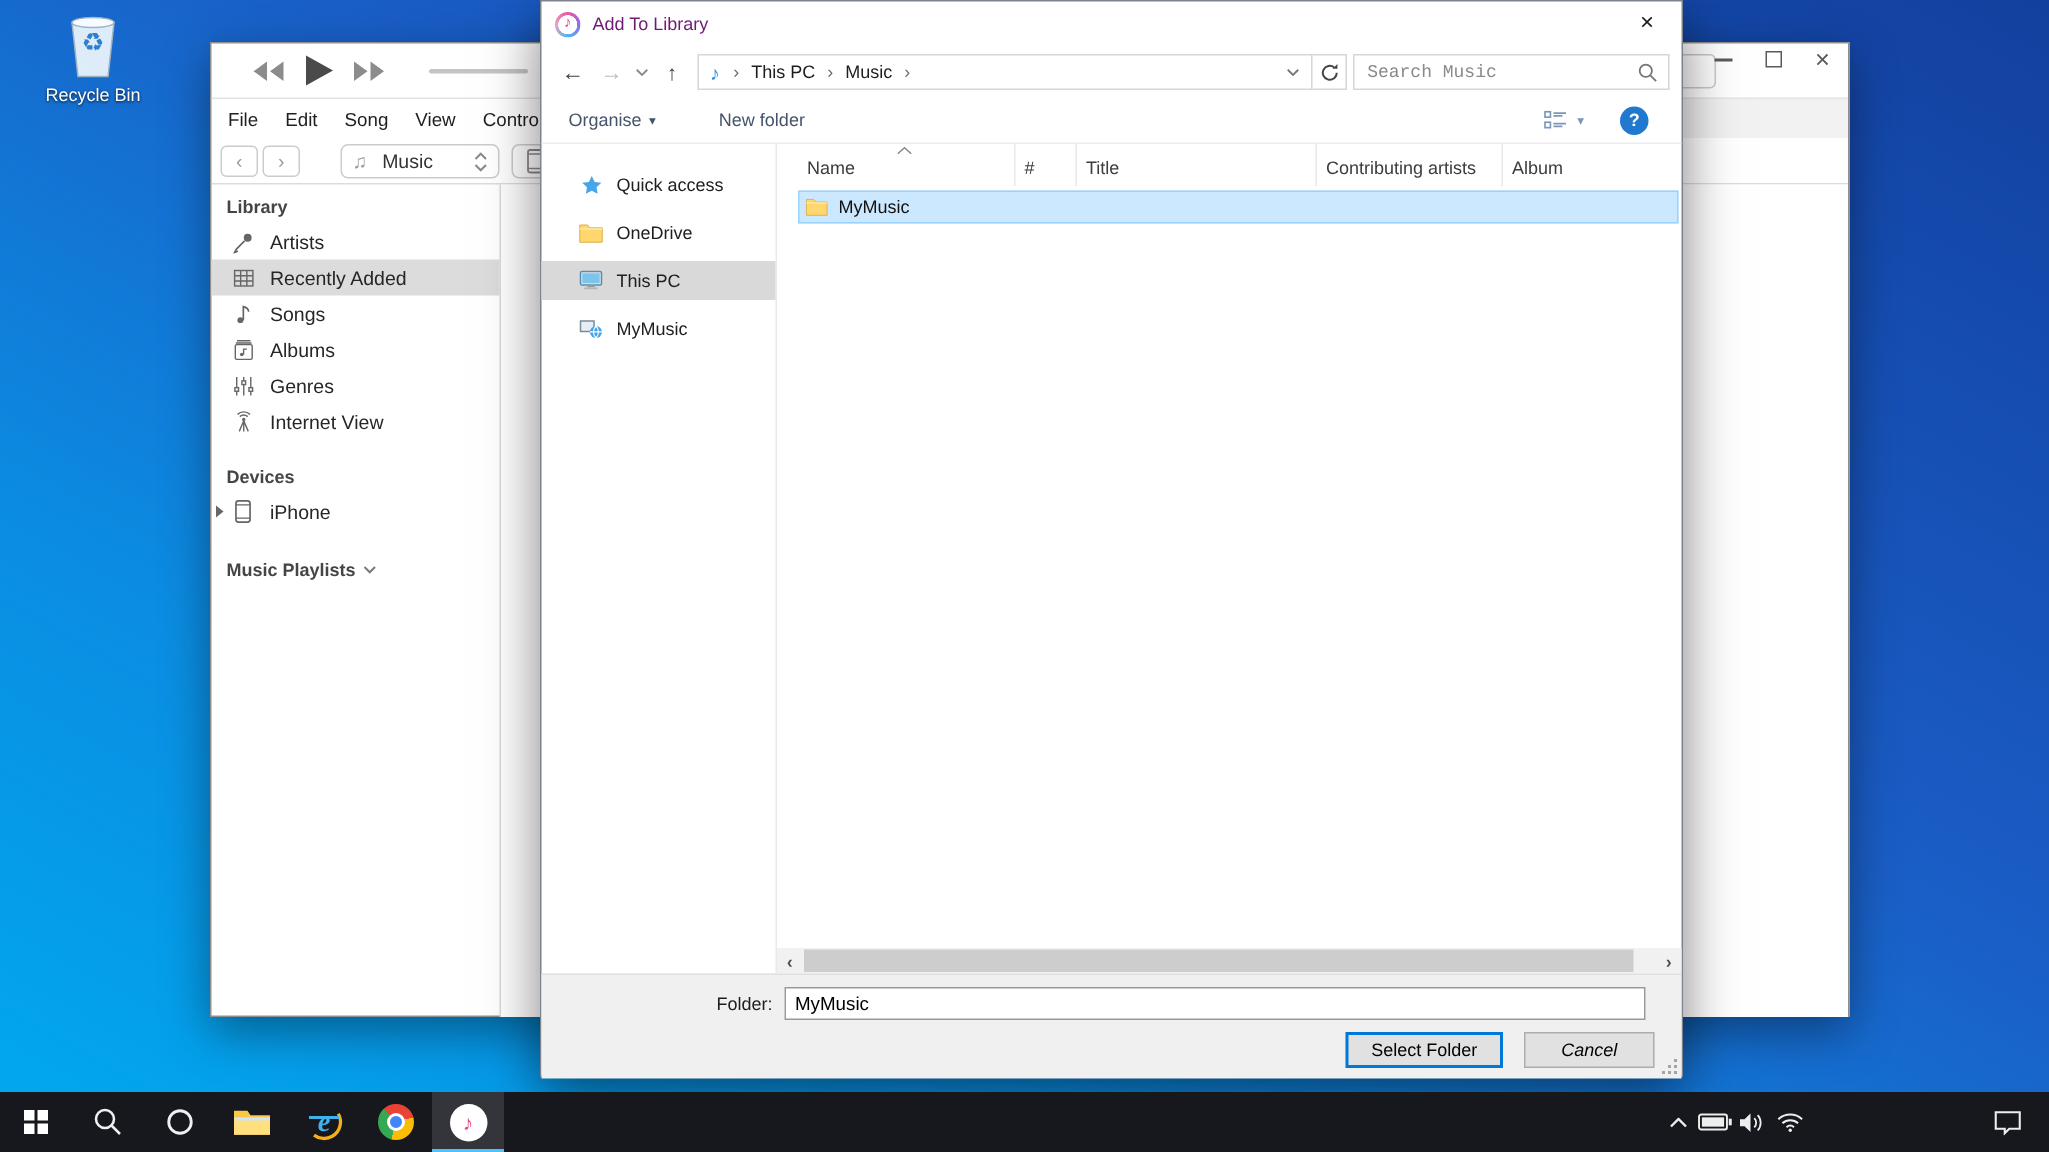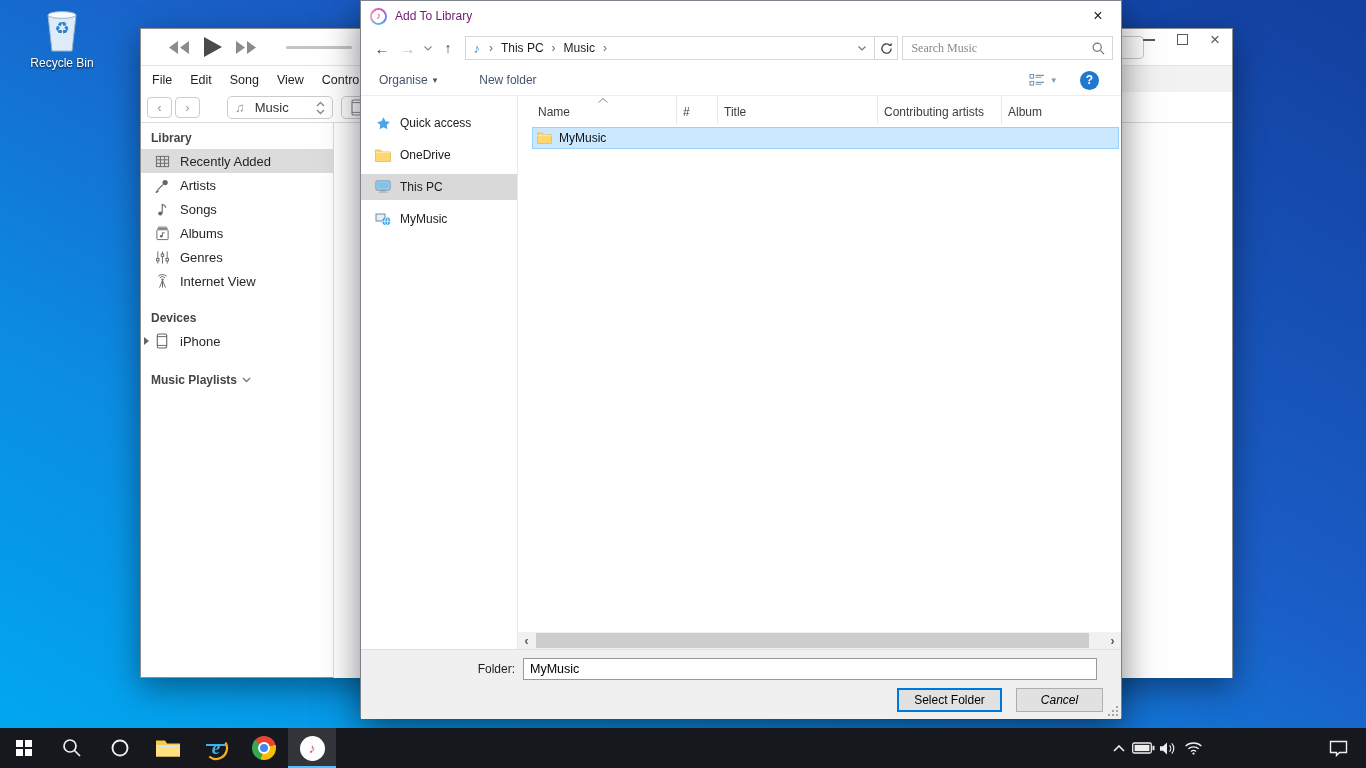--- a/index.html
+++ b/index.html
@@ -72,35 +72,35 @@
   .nv-up   { width:25px; font-size:14px; color:#3b3b3b; }
   .addrbar { width:412px; height:24px; border:1px solid #d6d6d6; display:flex; align-items:center; margin-left:5px; }
   .addrbar .note { color:#2b8fe0; font-size:13px; padding:0 5px 0 7px; }
   .crumb { font-size:12px; color:#1d1d1d; padding:0 4px; }
   .crumb-sep { color:#6a6a6a; font-size:12px; padding:0 4px; }
   .addr-dd { margin-left:auto; padding-right:8px; }
   .refreshbox { width:24px; height:24px; border:1px solid #d6d6d6; border-left:none; display:flex;
                 align-items:center; justify-content:center; }
   .searchbox { width:212px; height:24px; border:1px solid #d6d6d6; margin-left:4px; display:flex; align-items:center; }
   .searchbox input { border:none; outline:none; flex:1; font-size:12px; color:#555; padding-left:8px;
-                     font-family:Liberation Serif, serif; background:transparent; }
+                     font-family:Liberation Mono, monospace; background:transparent; }
   .searchbox input::placeholder { color:#8a8a8a; }
   .searchbox .mag { padding-right:7px; }
   .dlg-toolbar { height:31px; display:flex; align-items:center; padding:0 14px 0 18px; border-bottom:1px solid #ececec; }
   .cmd { font-size:12px; color:#44546a; display:flex; align-items:center; }
   .cmd .arr { font-size:9px; margin-left:5px; }
   .cmd + .cmd { margin-left:42px; }
   .tb-right { margin-left:auto; display:flex; align-items:center; }
   .viewsbtn { display:flex; align-items:center; color:#7c96b8; margin-right:24px; }
   .viewsbtn .arr { font-size:9px; margin-left:6px; }
   .helpbtn { width:19px; height:19px; border-radius:50%; background:#2079cf; color:#fff; font-size:12px;
              font-weight:bold; display:flex; align-items:center; justify-content:center; margin-right:8px; }
   .dlg-main { display:flex; height:553px; }
   .dlg-pane { width:157px; padding-top:14px; border-right:1px solid #e9e9e9; }
-  .pane-row { height:26px; margin-bottom:6px; display:flex; align-items:center; padding-left:13px; }
+  .pane-row { height:26px; margin-bottom:6px; display:flex; align-items:center; padding-left:24px; }
   .pane-row.sel { background:#d9d9d9; }
   .pane-row .ic { width:18px; display:flex; justify-content:center; }
   .pane-row .txt { font-size:12px; color:#202020; margin-left:8px; }
   .dlg-list { flex:1; position:relative; }
   .list-header { height:28px; display:flex; position:relative; }
   .hcell { border-right:1px solid #e8e8e8; font-size:12px; color:#3c3c3c; display:flex; align-items:flex-end;
            padding:0 0 5px 6px; }
   .hcell.c0 { width:159px; padding-left:20px; }
   .hcell.c1 { width:41px; }
   .hcell.c2 { width:160px; }
@@ -206,38 +206,38 @@
         <line x1="1" y1="3.6" x2="10" y2="3.6" stroke="#8a8a8a"></line>
         <line x1="1" y1="13.4" x2="10" y2="13.4" stroke="#8a8a8a"></line>
       </svg>
     </span>
   </div>
 
   <div class="it-body">
     <div class="it-sidebar">
       <div class="sb-header">Library</div>
 
+      <div class="sb-row">
+        <span class="ic">
+          <svg width="15" height="15" viewBox="0 0 16 16">
+              <circle cx="10.8" cy="4.8" r="2.8" fill="#666"></circle>
+              <path d="M8.6 7 L2.6 13 M2.6 13 l-1.2 2.4 2.4-1.2" stroke="#666" stroke-width="1.2" fill="none"></path>
+            </svg>
+        </span>
+        <span class="txt">Artists</span>
+      </div>
+
       <div class="sb-row sel">
         <span class="ic">
           <svg width="15" height="15" viewBox="0 0 16 16">
               <rect x="1.5" y="2.5" width="13" height="11" fill="none" stroke="#666"></rect>
               <path d="M1.5 6.2h13M1.5 9.9h13M5.8 2.5v11M10.2 2.5v11" stroke="#666" fill="none"></path>
             </svg>
         </span>
         <span class="txt">Recently Added</span>
-      </div>
-
-      <div class="sb-row">
-        <span class="ic">
-          <svg width="15" height="15" viewBox="0 0 16 16">
-              <circle cx="10.8" cy="4.8" r="2.8" fill="#666"></circle>
-              <path d="M8.6 7 L2.6 13 M2.6 13 l-1.2 2.4 2.4-1.2" stroke="#666" stroke-width="1.2" fill="none"></path>
-            </svg>
-        </span>
-        <span class="txt">Artists</span>
       </div>
 
       <div class="sb-row">
         <span class="ic">
           <svg width="15" height="15" viewBox="0 0 16 16">
               <circle cx="5.6" cy="12.2" r="2.1" fill="#666"></circle>
               <path d="M7.7 12.2 V2.6 c2.6.6 3.6 1.8 3.8 3.6" stroke="#666" stroke-width="1.2" fill="none"></path>
             </svg>
         </span>
         <span class="txt">Songs</span>

